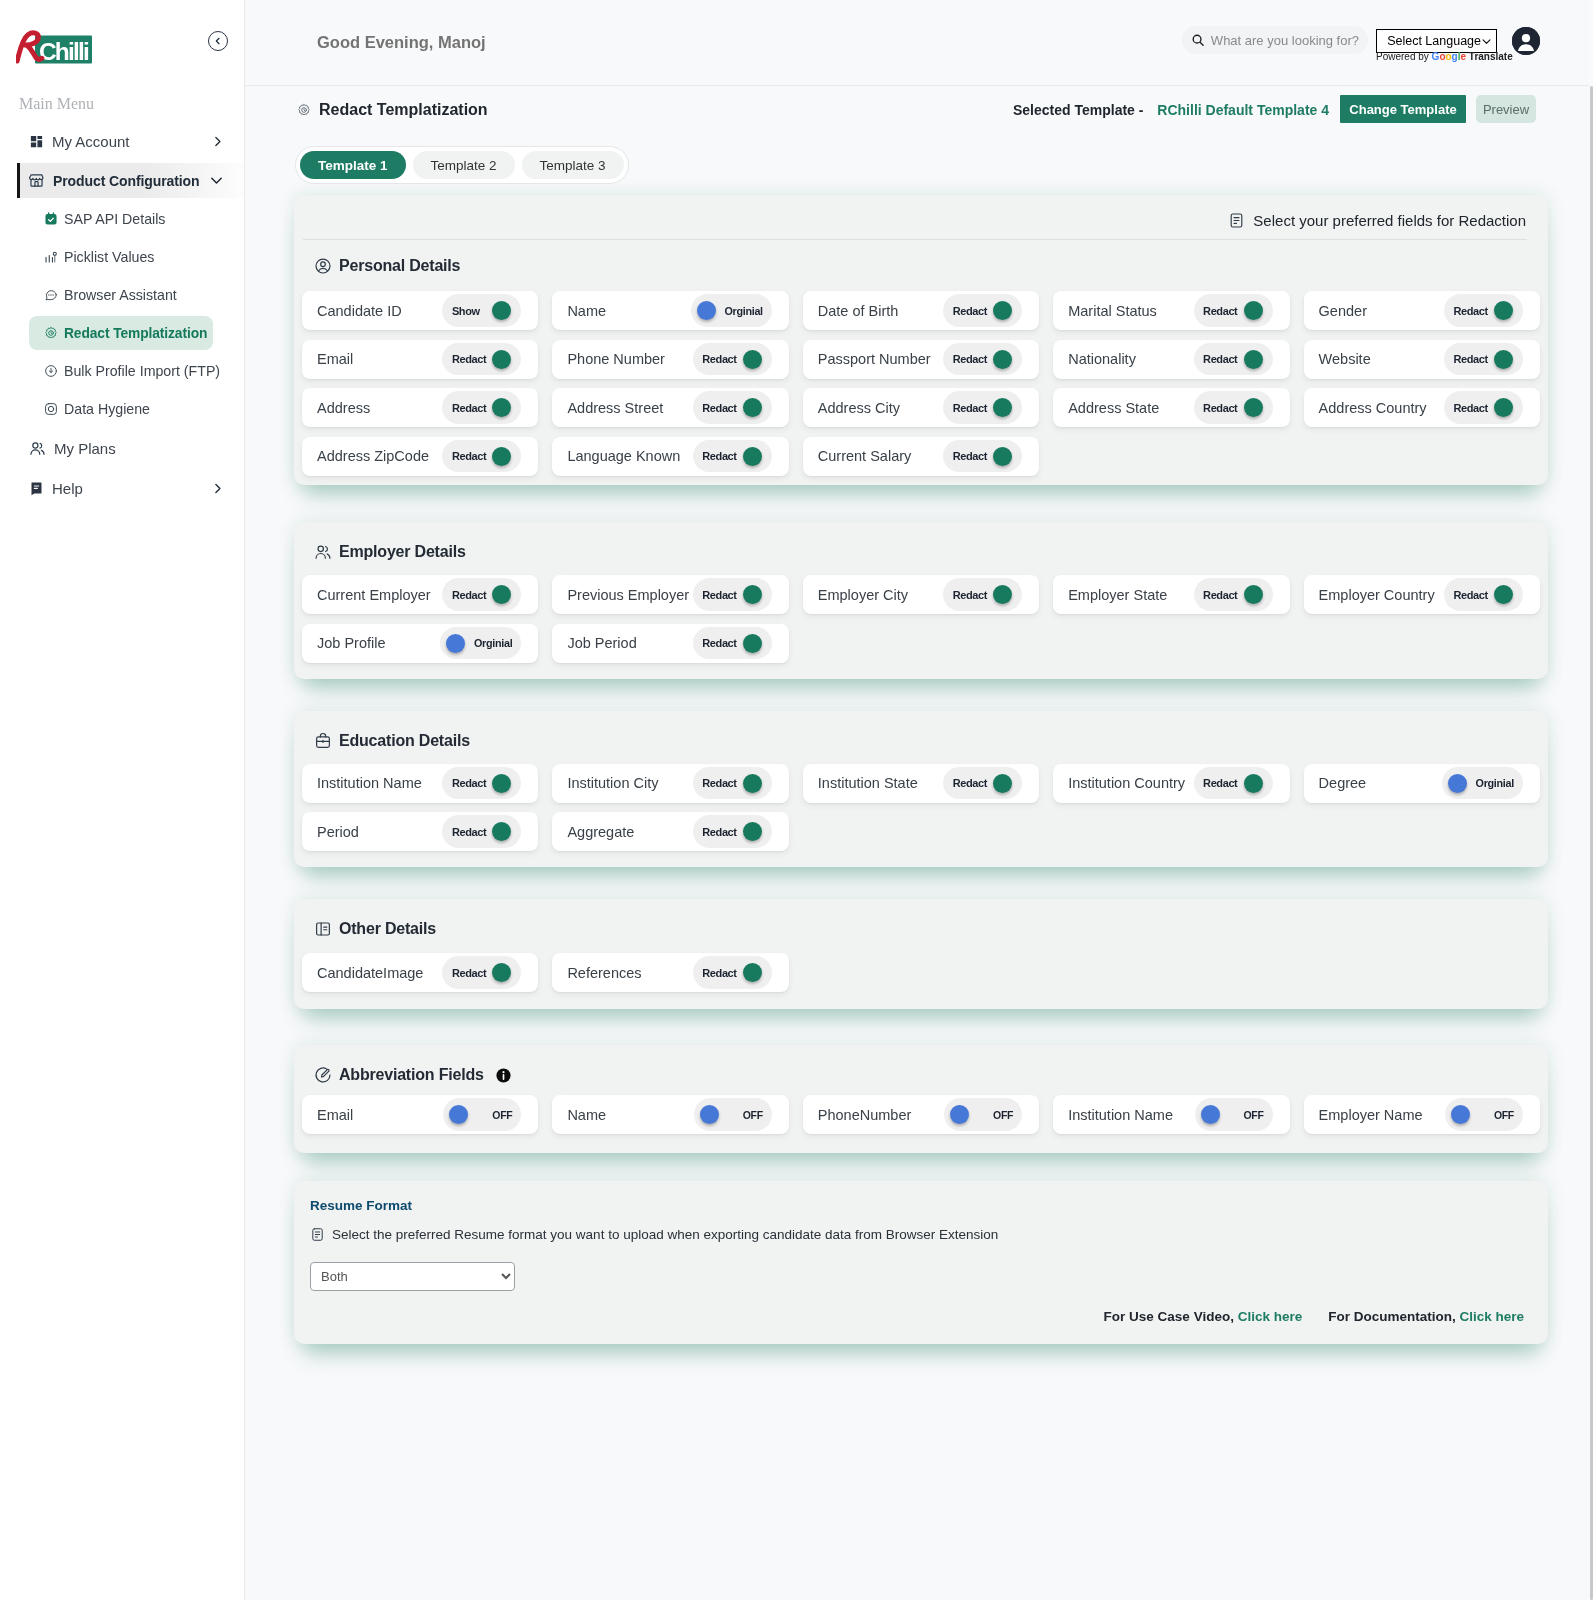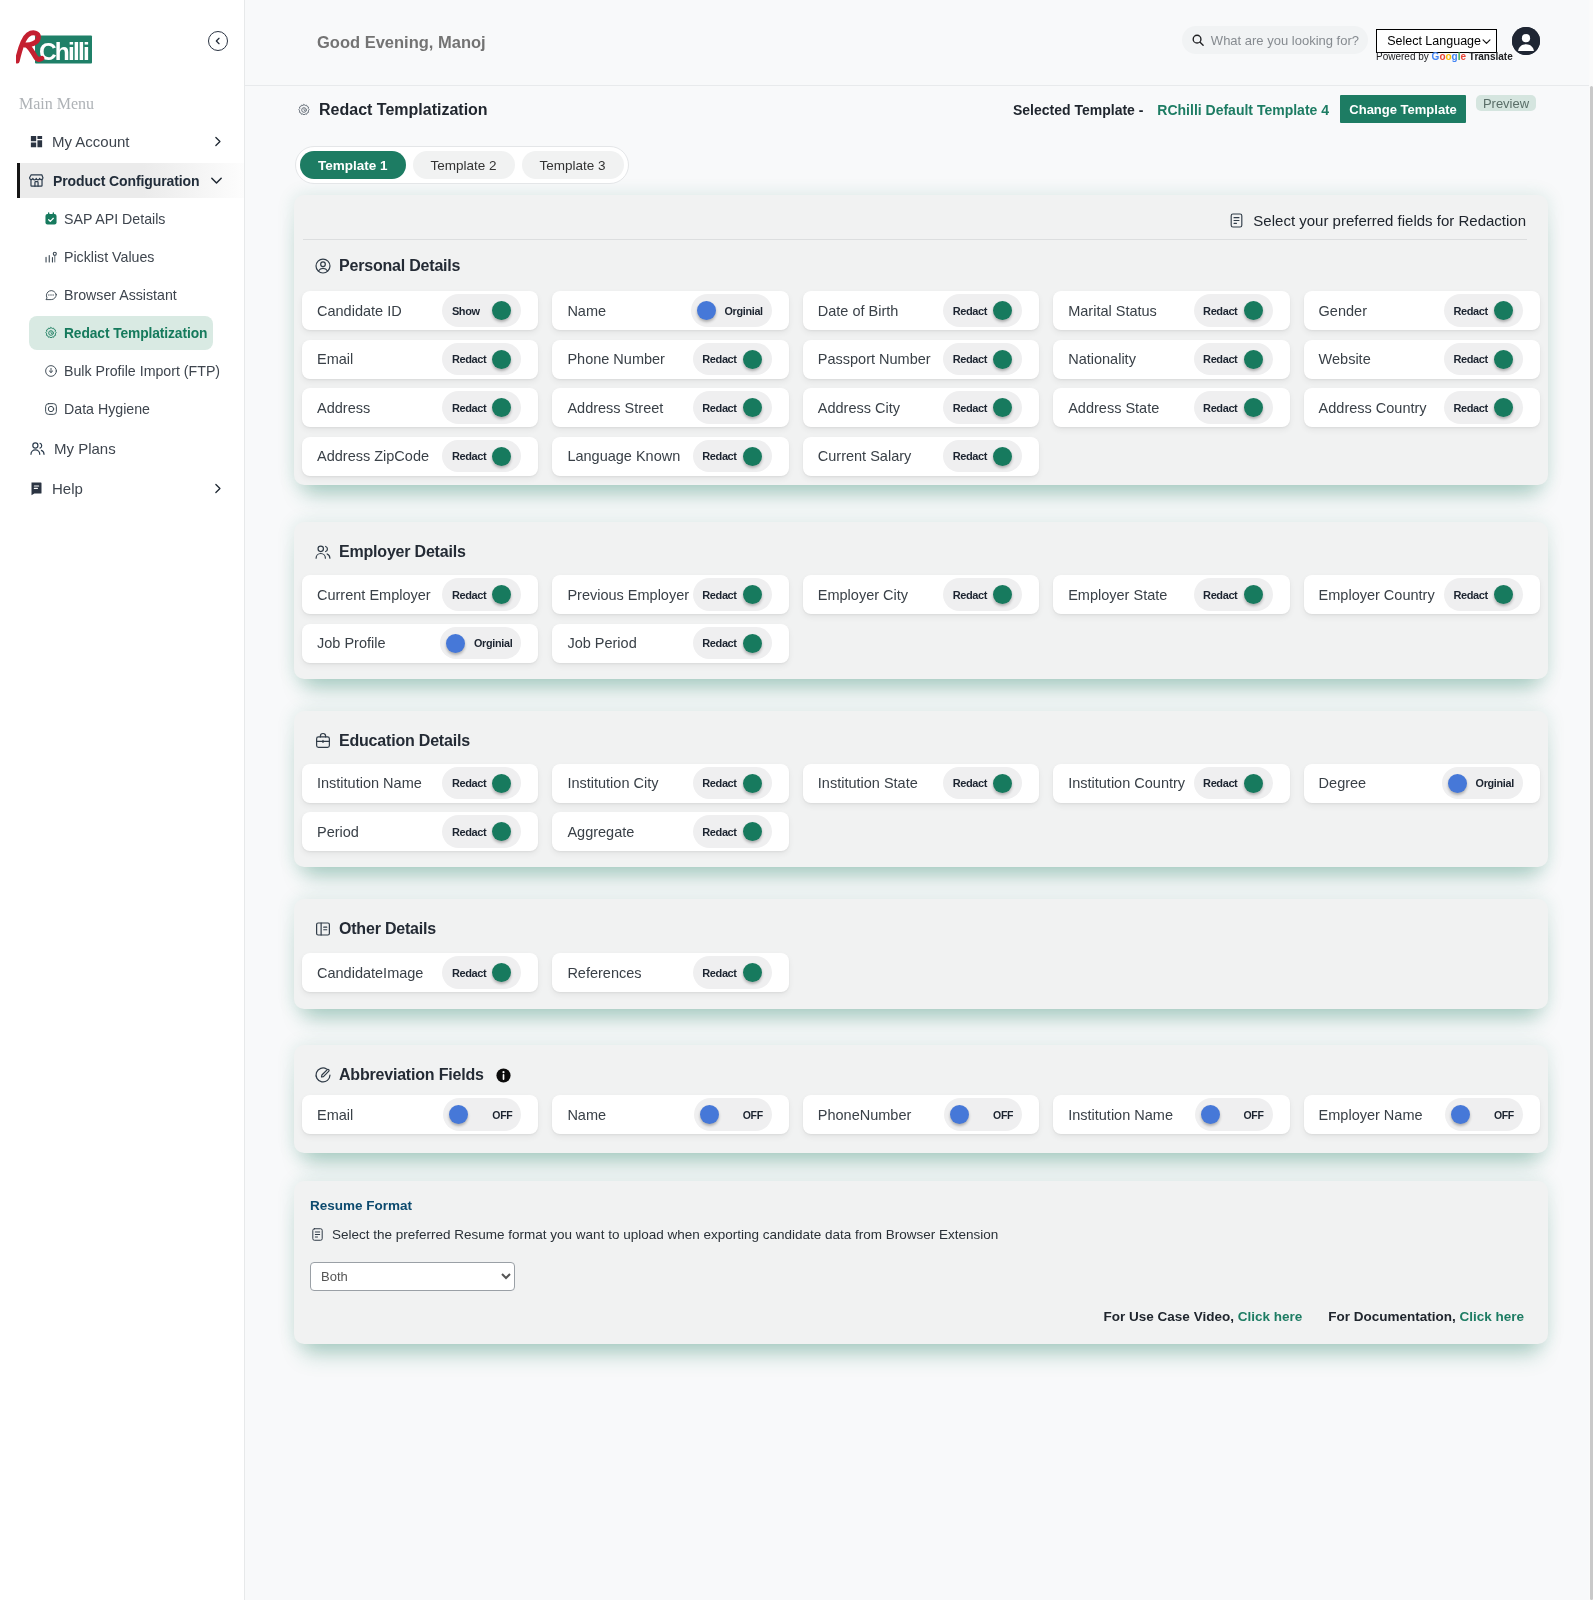--- a/index.html
+++ b/index.html
@@ -25,21 +25,21 @@
 .search{position:absolute;left:937px;top:26px;width:186px;height:28px;background:#f1f3f4;border-radius:14px;display:flex;align-items:center;padding:0 9px;color:#868b90;font-size:13px;gap:6px;white-space:nowrap;overflow:hidden}
 .lang{position:absolute;left:1131px;top:29px;width:121px;height:24px;border:1px solid #000;background:#fff;font-size:12.5px;display:flex;align-items:center;justify-content:flex-end;padding:0 4px;color:#000}
 .powered{position:absolute;left:1131px;top:51px;font-size:10px;color:#202124;letter-spacing:0}
 .avatar{position:absolute;left:1267px;top:27px;width:28px;height:28px;border-radius:50%;background:#1f2633;display:flex;align-items:center;justify-content:center}
 
 .trow{height:50px;position:relative}
 .ptitle{position:absolute;left:52px;top:15px;font-size:16px;font-weight:700;color:#20262e;display:flex;gap:8px;align-items:center}
 .sel{position:absolute;top:16px;left:768px;font-size:14px;font-weight:700;color:#20262e;white-space:nowrap}
 .sel a{color:#1d7c63;margin-left:10px;text-decoration:none}
 .btn-ct{position:absolute;left:1095px;top:9px;width:126px;height:28px;background:#1d7c63;color:#fff;border:none;border-radius:1px;font-weight:700;font-size:13px;font-family:inherit}
-.btn-pv{position:absolute;left:1231px;top:9px;width:60px;height:16px;background:#d5e5df;color:#5a6e68;border:none;border-radius:5px;font-size:13px;font-family:inherit}
+.btn-pv{position:absolute;left:1231px;top:9px;width:60px;height:28px;background:#d5e5df;color:#5a6e68;border:none;border-radius:5px;font-size:13px;font-family:inherit}
 
 .tabs{margin:10px 0 0 50px;display:inline-flex;background:#fff;border:1px solid #e4e6e8;border-radius:19px;padding:4px;gap:7px}
 .tab{height:28px;border-radius:14px;padding:0 18px;display:flex;align-items:center;font-size:13.5px;background:#f1f2f2;color:#333}
 .tab.on{background:#1d7c63;color:#fff;font-weight:700}
 
 .content{padding:11px 45px 0 49px}
 .panel{background:#f1f2f2;border-radius:10px;padding:12px 8px 15.5px;box-shadow:0 0 18px rgba(23,122,94,.14),0 20px 20px -10px rgba(23,122,94,.30)}
 #p1{padding-bottom:9.5px;margin-bottom:37px}
 #p2{padding-bottom:16px;margin-bottom:32px}
 #p3{padding-bottom:16px;margin-bottom:32px}

